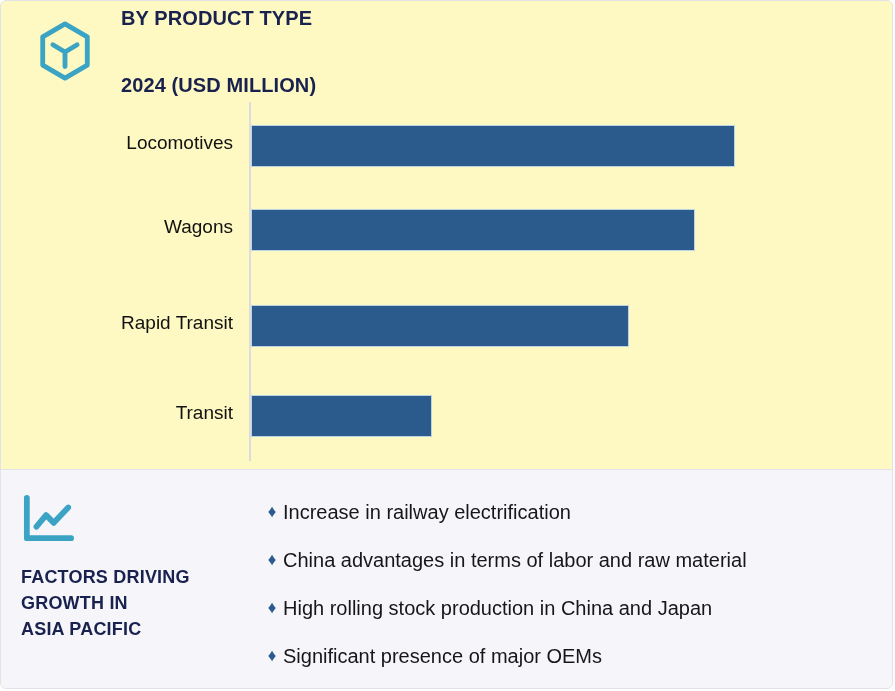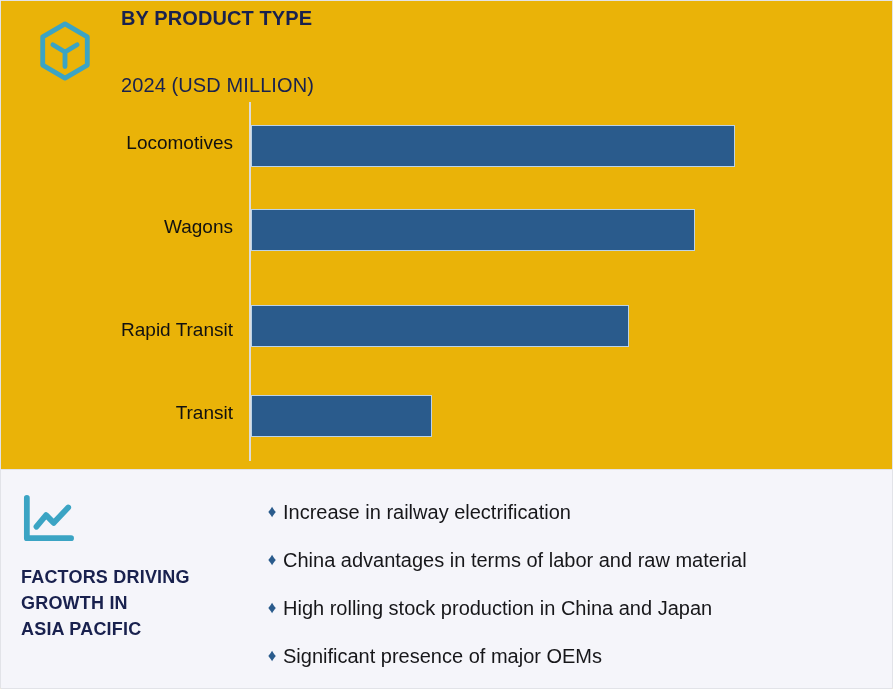--- a/index.html
+++ b/index.html
@@ -12,22 +12,22 @@
     height: 691px;
     font-family: "Liberation Sans", sans-serif;
     overflow: hidden;
   }
   #card {
     position: relative;
     width: 893px;
     height: 689px;
     box-sizing: border-box;
     border: 1px solid #e2e3e8;
-    border-radius: 1px;
-    background: #eab308;
+    border-radius: 6px;
+    background: #fef9c3;
     overflow: hidden;
   }
 
   
   #header {
     position: absolute;
     left: 0; top: 0;
     width: 100%;
     height: 100px;
     display: flex;
@@ -50,21 +50,21 @@
   }
   #title-main {
     font-size: 20px;
     font-weight: bold;
     color: #19214e;
     letter-spacing: 0.1px;
     margin-bottom: 7px;
   }
   #title-sub {
     font-size: 20px;
-    font-weight: normal;
+    font-weight: bold;
     color: #19214e;
     letter-spacing: 0.1px;
     margin-top: 40px;
   }
 
   
   #chart-area {
     position: absolute;
     left: 0;
     top: 100px;
@@ -192,21 +192,21 @@
     </div>
 
     <div class="bar-row" style="top:84px;">
       <div class="bar-label" style="top:31px;">Wagons</div>
       <div class="bar-track">
         <div class="bar" style="width:444px;"></div>
       </div>
     </div>
 
     <div class="bar-row" style="top:180px;">
-      <div class="bar-label" style="top:31px;margin-top:7px;">Rapid Transit</div>
+      <div class="bar-label" style="top:31px;">Rapid Transit</div>
       <div class="bar-track">
         <div class="bar" style="width:378px;"></div>
       </div>
     </div>
 
     <div class="bar-row" style="top:270px;">
       <div class="bar-label" style="top:31px;">Transit</div>
       <div class="bar-track">
         <div class="bar" style="width:181px;"></div>
       </div>

